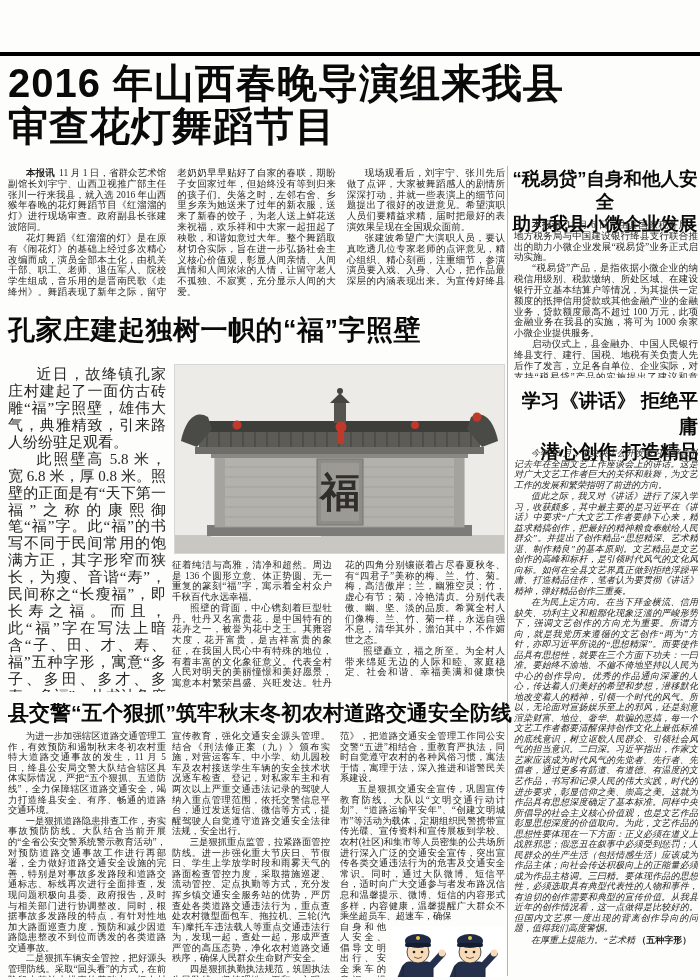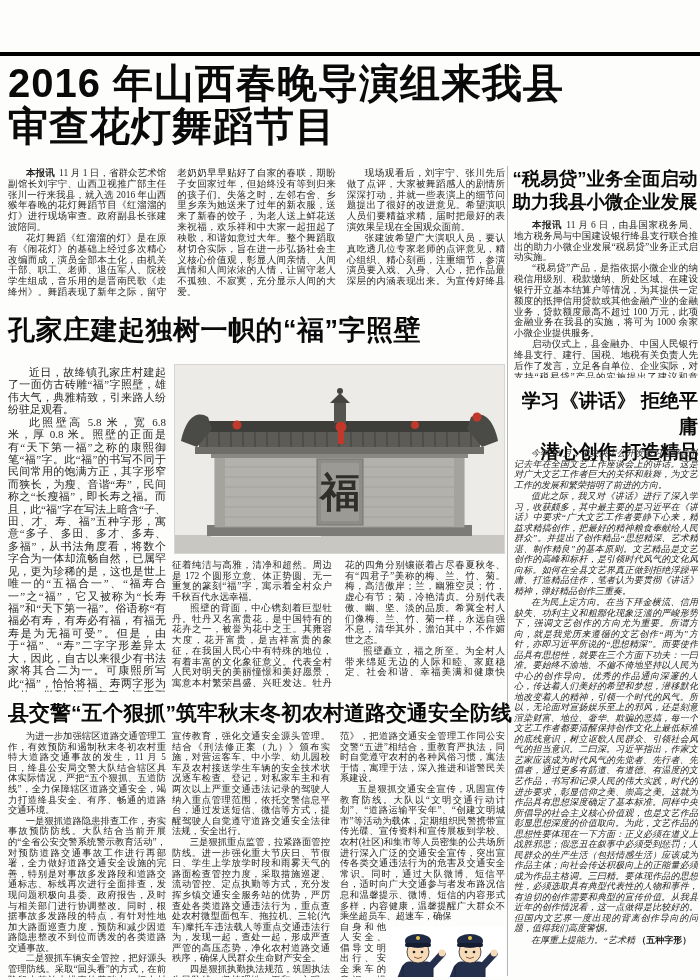--- a/index.html
+++ b/index.html
@@ -53,21 +53,21 @@
             font-size:19px; line-height:1.35; }
   .essay-body { position:absolute; left:514px; top:448px; width:184px; height:528px; overflow:hidden;
             font-size:9px; line-height:1.17; color:#242424; font-style:italic; }
   .essay-body p { margin-bottom:1px; }
   .continued { font-style:normal; font-weight:bold; font-family:"Liberation Sans", sans-serif; }
   
   .fu-title { position:absolute; left:8px; top:312px; width:497px;
             font-family:"Liberation Sans", sans-serif; font-weight:900; color:#0a0a0a;
             font-size:27px; letter-spacing:0.5px; }
   .fu-left { position:absolute; left:8px; top:366px; width:158px; height:326px; overflow:hidden;
-            font-size:11px; line-height:1.13; color:#262626; }
+            font-size:15px; line-height:1.13; color:#262626; }
   .fu-photo { position:absolute; left:174px; top:364px; width:331px; height:190px;
             border:1px solid #d8d6d2; background:#eceae6; }
   .fu-rest { position:absolute; left:172px; top:560px; width:333px; height:134px; overflow:hidden;
             column-count:2; column-gap:13px; font-size:9.5px; line-height:1.13; color:#262626; }
   
   .traffic-title { position:absolute; left:8px; top:699px; width:497px;
             font-family:"Liberation Sans", sans-serif; font-weight:900; color:#0a0a0a;
             font-size:21px; letter-spacing:0px; white-space:nowrap; }
   .t-col { position:absolute; top:731px; height:246px; overflow:hidden;
             font-size:9.3px; line-height:1.14; color:#262626; }
@@ -91,21 +91,21 @@
   <div class="lead-body news">
     <p><b class="lead-label">本报讯</b><span>11 月 1 日，省群众艺术馆副馆长刘宇宁、山西卫视推广部主任张川一行来我县，就入选 2016 年山西猴年春晚的花灯舞蹈节目《红溜溜的灯》进行现场审查。政府副县长张建波陪同。</span></p>
     <p>花灯舞蹈《红溜溜的灯》是在原有《闹花灯》的基础上经过多次精心改编而成，演员全部本土化，由机关干部、职工、老师、退伍军人、院校学生组成，音乐用的是晋南民歌《走绛州》。舞蹈表现了新年之际，留守老奶奶早早贴好了自家的春联，期盼子女回家过年，但始终没有等到归来的孩子们。失落之时，左邻右舍、乡里乡亲为她送来了过年的新衣服，送来了新春的饺子，为老人送上鲜花送来祝福，欢乐祥和中大家一起扭起了秧歌，和谐如意过大年。整个舞蹈取材切合实际，旨在进一步弘扬社会主义核心价值观，彰显人间亲情、人间真情和人间浓浓的人情，让留守老人不孤独、不寂寞，充分显示人间的大爱。</p>
     <p>现场观看后，刘宇宁、张川先后做了点评，大家被舞蹈感人的剧情所深深打动，并就一些表演上的细节问题提出了很好的改进意见。希望演职人员们要精益求精，届时把最好的表演效果呈现在全国观众面前。</p>
     <p>张建波希望广大演职人员，要认真吃透几位专家老师的点评意见，精心组织、精心刻画，注重细节，参演演员要入戏、入身、入心，把作品最深层的内涵表现出来。为宣传好绛县的传统文化魅力、提升绛县的知名度作出积极的贡献。</p>
   </div>
 
   <div class="vrule"></div>
 
   <div class="tax-title">
-    <div>“税易贷”业务全面启动</div>
+    <div>“税易贷”自身和他人安全</div>
     <div>助力我县小微企业发展</div>
   </div>
   <div class="tax-body news">
     <p><b class="lead-label">本报讯</b><span>11 月 6 日，由县国家税务局、地方税务局与中国建设银行绛县支行联合推出的助力小微企业发展“税易贷”业务正式启动实施。</span></p>
     <p>“税易贷”产品，是指依据小微企业的纳税信用级别、税款缴纳、所处区域、在建设银行开立基本结算户等情况，为其提供一定额度的抵押信用贷款或其他金融产业的金融业务，贷款额度最高不超过 100 万元，此项金融业务在我县的实施，将可为 1000 余家小微企业提供服务。</p>
     <p><span>启动仪式上，县金融办、中国人民银行绛县支行、建行、国税、地税有关负责人先后作了发言，立足各自单位、企业实际，对支持“税易贷”产品的实施提出了建议和意见。</span></p>
   </div>
 
   <div class="essay-title">
     <div>学习《讲话》 拒绝平庸</div>
@@ -196,21 +196,21 @@
         <circle cx="62" cy="60" r="4.5"></circle>
         <circle cx="166" cy="62" r="5.5"></circle>
         <rect x="163" y="66" width="6" height="13"></rect>
         <circle cx="240" cy="60" r="4"></circle>
         <circle cx="302" cy="52" r="4.5"></circle>
       </g>
     </svg>
   </div>
 
   <div class="fu-rest news">
-    <p class="cont">征着纯洁与高雅，清净和超然。周边是 172 个圆形立意、体正势圆、无一重复的篆刻“福”字，寓示着全村众户千秋百代永远幸福。</p>
+    <p class="cont">征着纯洁与高雅，清净和超然。周边是 136 个圆形立意、体正势圆、无一重复的篆刻“福”字，寓示着全村众户千秋百代永远幸福。</p>
     <p>照壁的背面，中心镌刻着巨型牡丹。牡丹又名富贵花，是中国特有的花卉之一，被誉为花中之王。其雍容大度，花开富贵，是吉祥富贵的象征，在我国人民心中有特殊的地位，有着丰富的文化象征意义。代表全村人民对明天的美丽憧憬和美好愿景，寓意本村繁荣昌盛、兴旺发达。牡丹花的四角分别镶嵌着占尽春夏秋冬、有“四君子”美称的梅、兰、竹、菊。梅，高洁傲岸；兰，幽雅空灵；竹，虚心有节；菊，冷艳清贞。分别代表傲、幽、坚、淡的品质。希冀全村人们像梅、兰、竹、菊一样，永远自强不息，清华其外，澹泊其中，不作媚世之态。</p>
     <p><span>照壁矗立，福之所至。为全村人带来绵延无边的人际和睦、家庭稳定、社会和谐、幸福美满和健康快乐，是立碑者——该村党支部、村委会的初衷。</span></p>
   </div>
 
   <div class="traffic-title">县交警“五个狠抓”筑牢秋末冬初农村道路交通安全防线</div>
 
   <div class="t-col t-col1 news">
     <p>为进一步加强辖区道路交通管理工作，有效预防和遏制秋末冬初农村重特大道路交通事故的发生，11 月 5 日，绛县公安局交警大队结合辖区具体实际情况，严把“五个狠抓、五道防线”，全力保障辖区道路交通安全，竭力打造绛县安全、有序、畅通的道路交通环境。</p>
     <p>一是狠抓道路隐患排查工作，夯实事故预防防线。大队结合当前开展的“全省公安交警系统警示教育活动”，对预防道路交通事故工作进行再部署，全力做好道路交通安全设施的完善，特别是对事故多发路段和道路交通标志、标线再次进行全面排查，发现问题积极向县委、政府报告，及时与相关部门进行协调整改。同时，根据事故多发路段的特点，有针对性地加大路面巡查力度，预防和减少因道路隐患整改不到位而诱发的各类道路交通事故。</p>
     <p>二是狠抓车辆安全管控，把好源头管理防线。采取“回头看”的方式，在前阶段大整治大排查的基础上，把农村三轮摩托车、农用汽车及拖拉机纳入重点车辆管理，定期组织民警对驾驶人进行交通安全</p>

